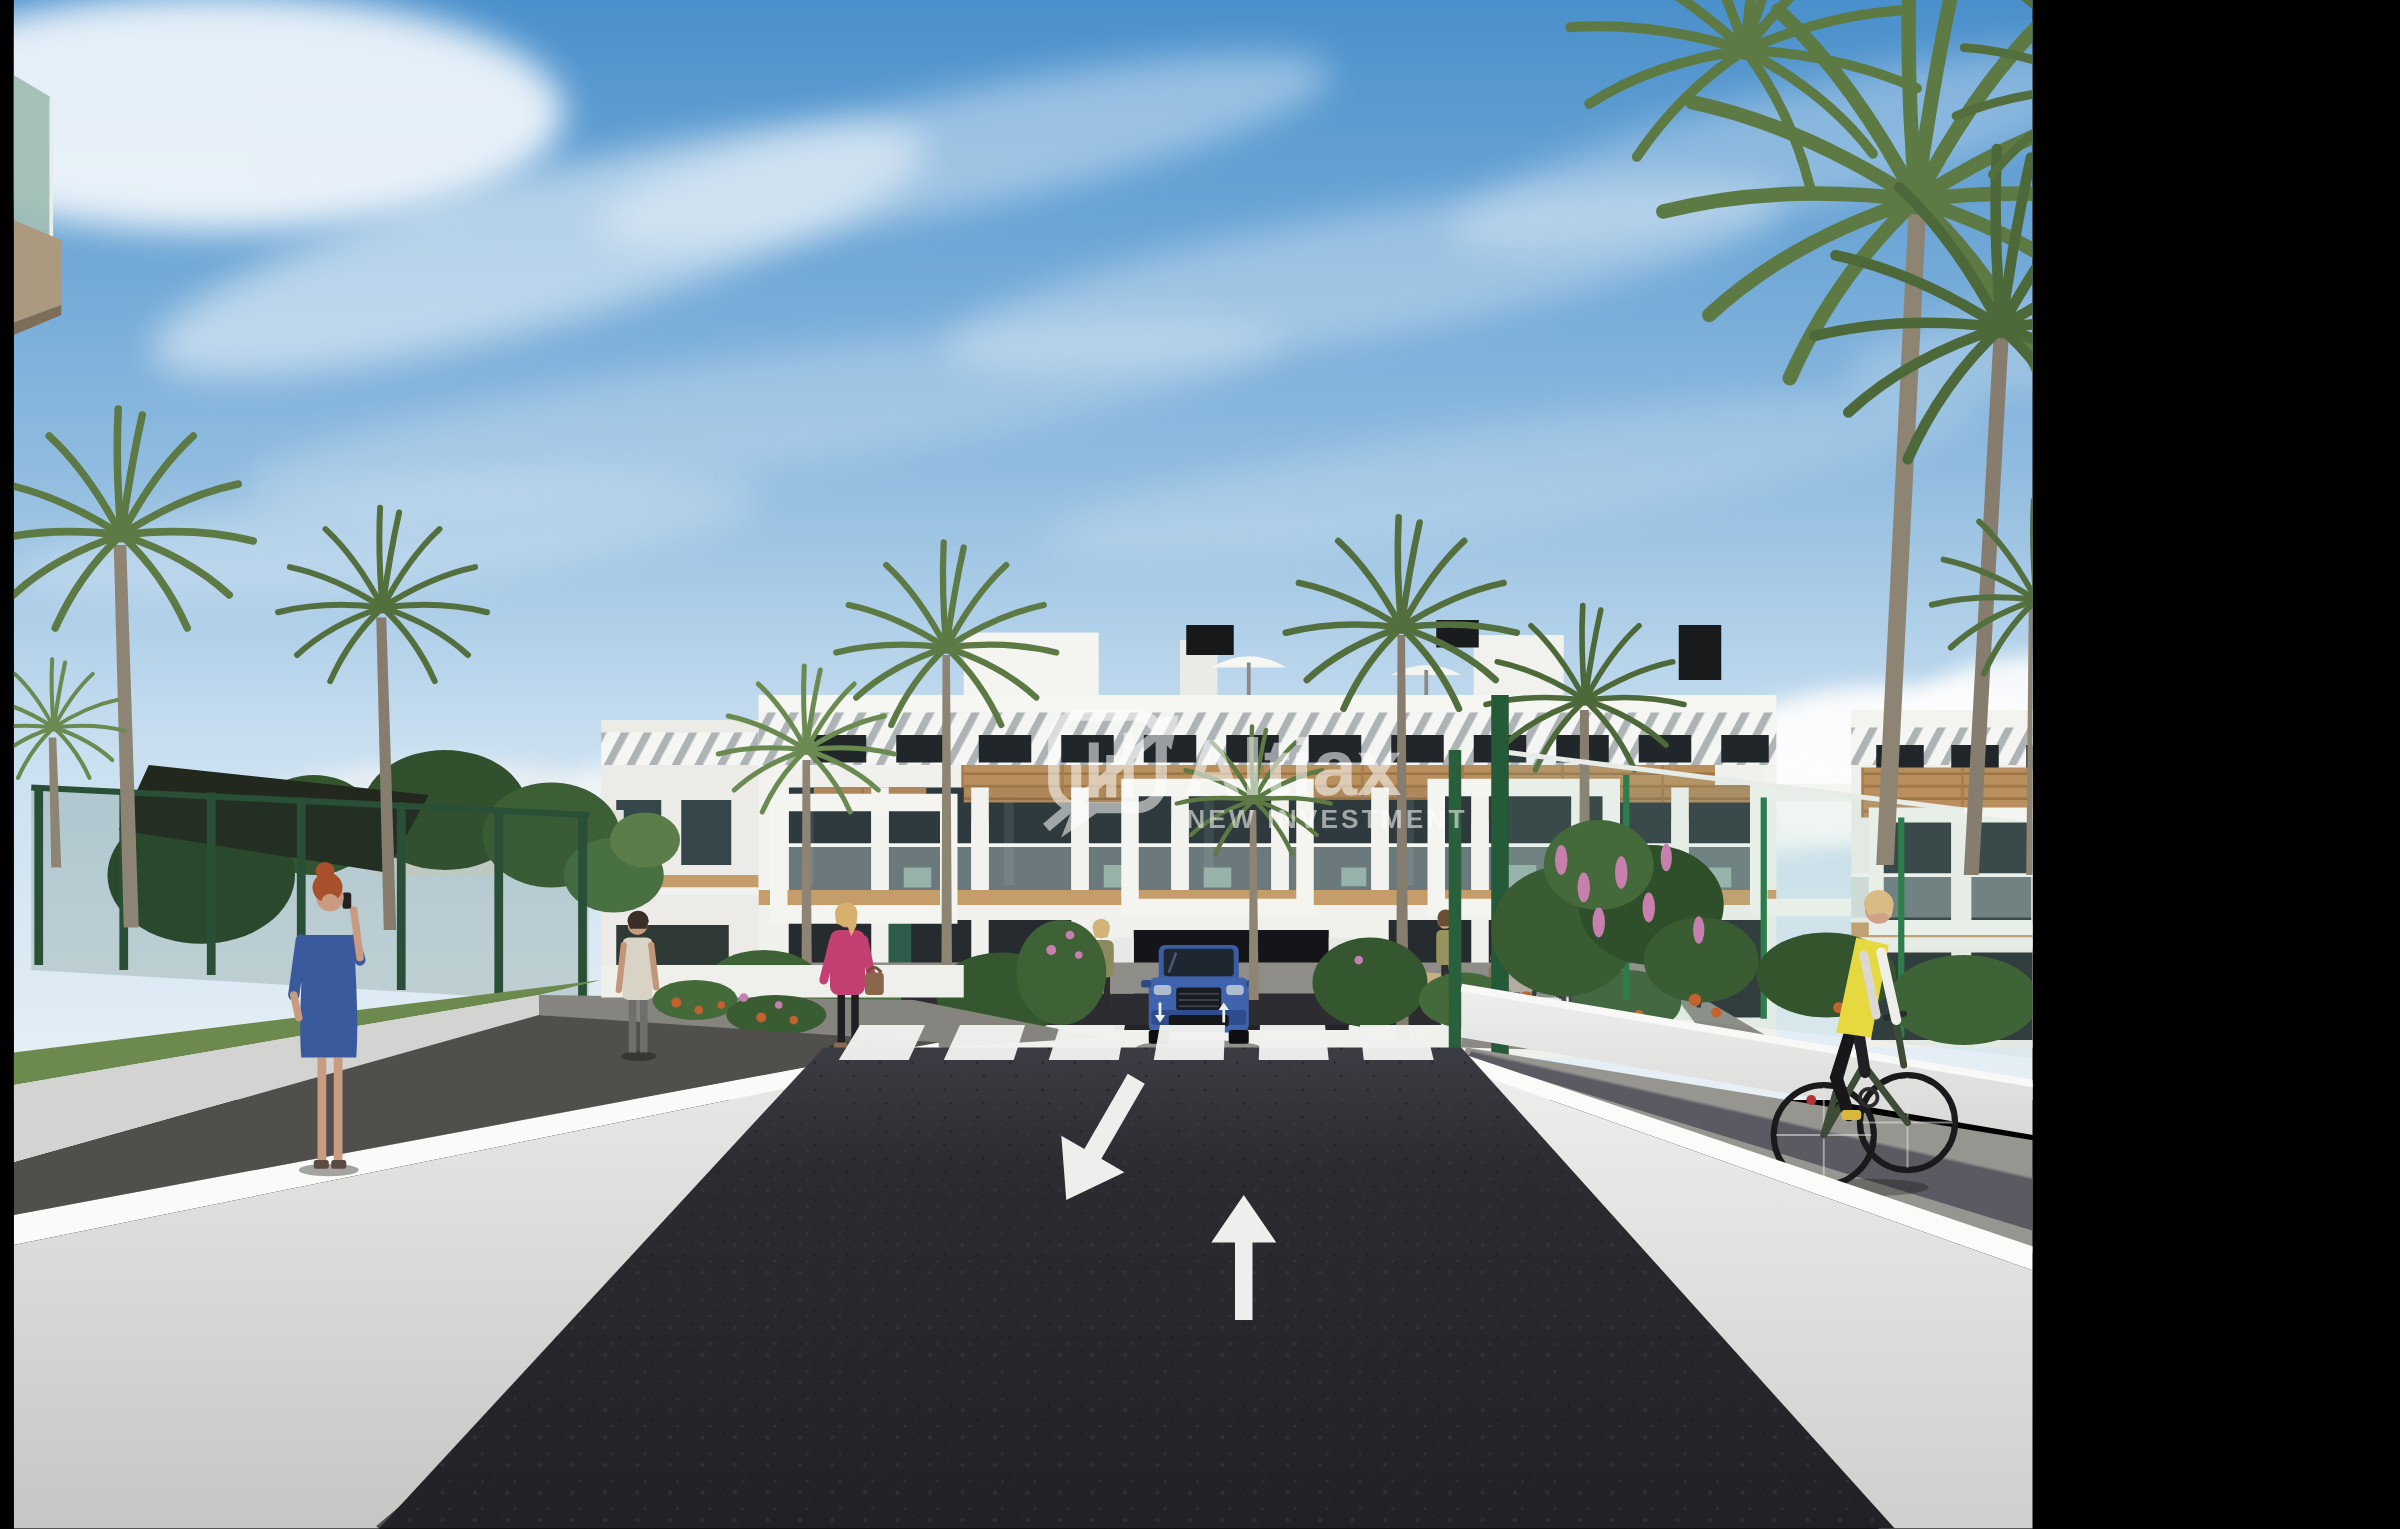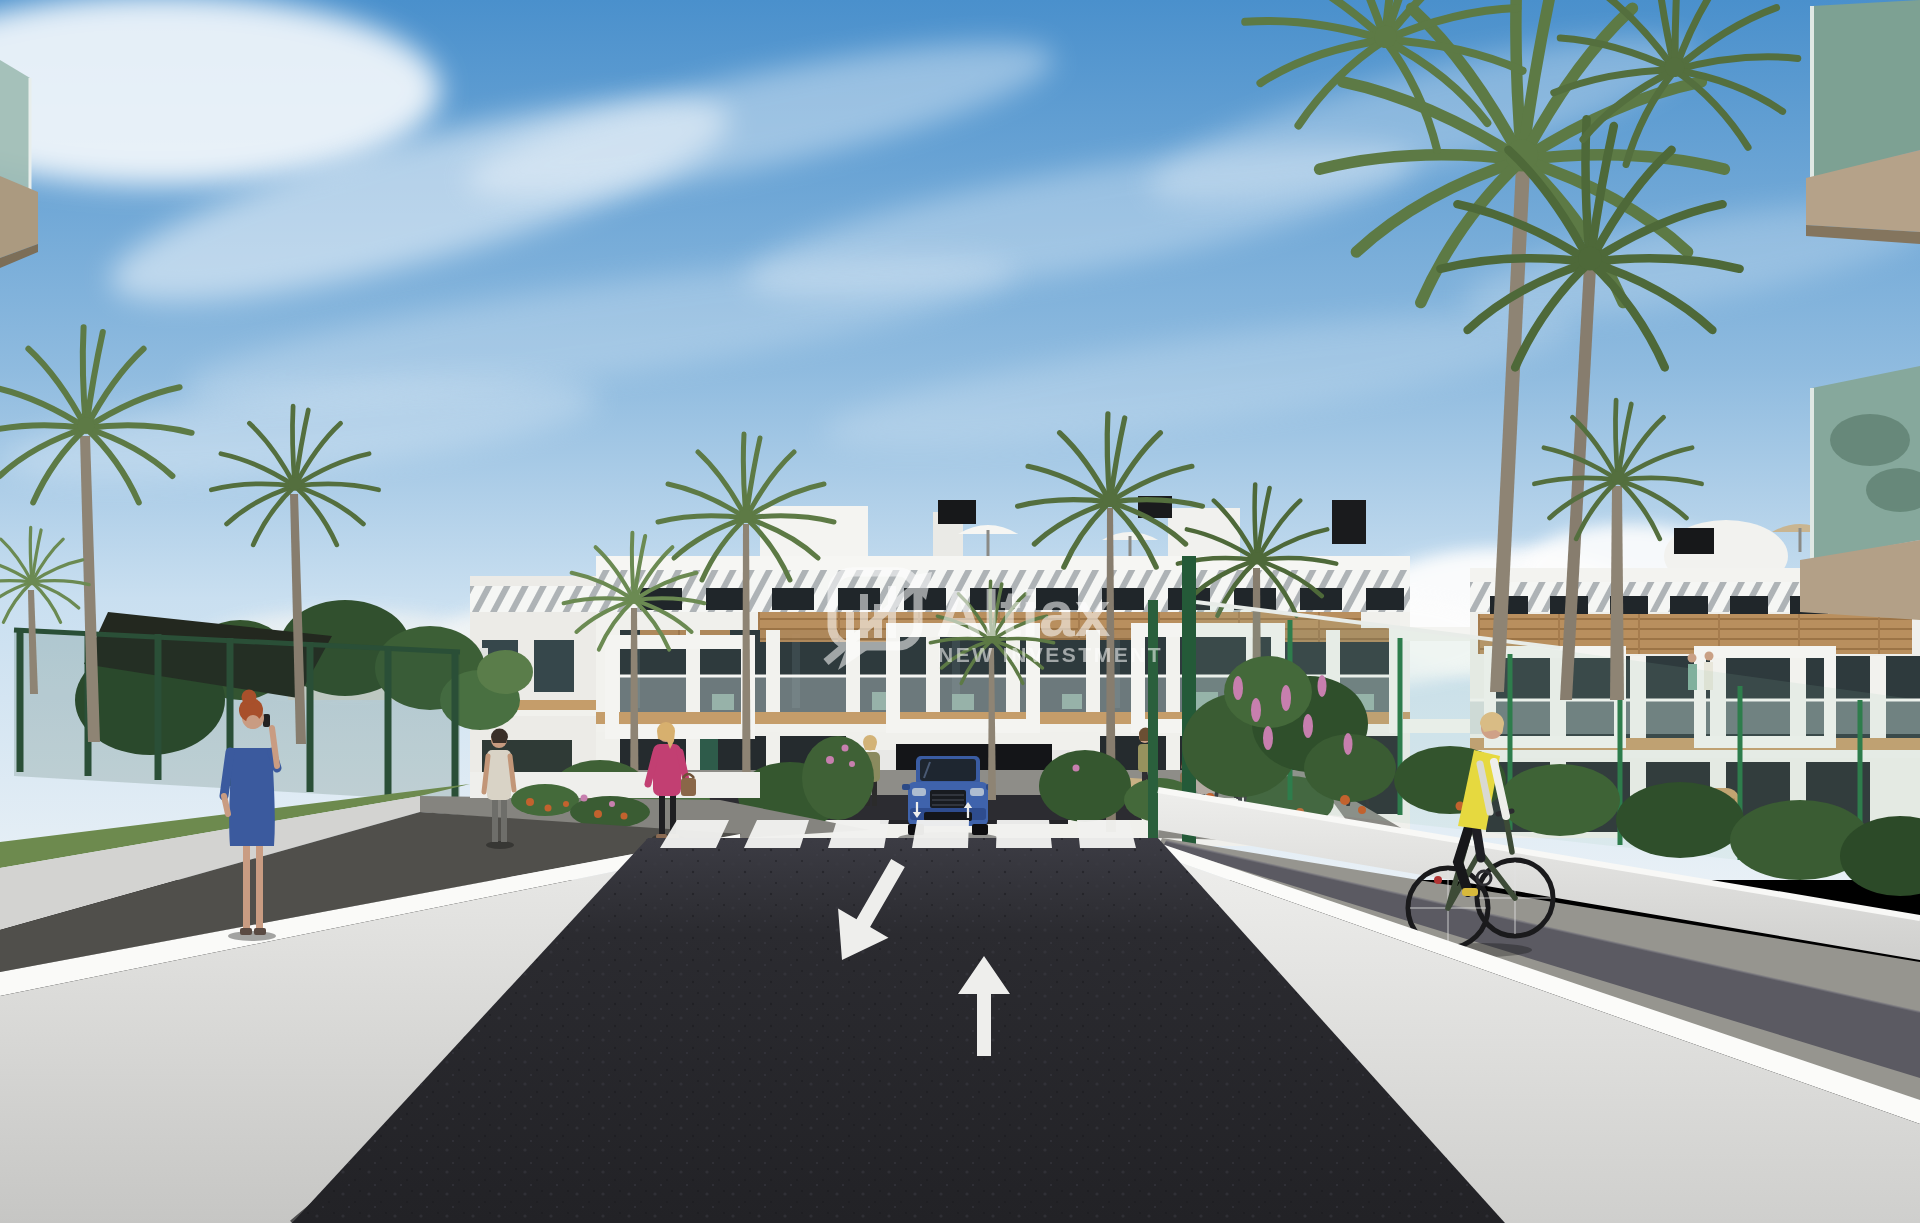--- a/index.html
+++ b/index.html
@@ -1,16 +1,16 @@
 <!DOCTYPE html>
 <html><head>
 <meta charset="utf-8">
 <style>
   html,body{margin:0;padding:0;background:#000;}
-  .stage{position:relative;width:1920px;height:1223px;overflow:hidden;font-family:"Liberation Sans",sans-serif;}
+  .stage{position:relative;width:1615px;height:1223px;overflow:hidden;font-family:"Liberation Sans",sans-serif;padding-left:11px;}
   svg{display:block;}
   .brand-text{font-family:"Liberation Sans",sans-serif;font-weight:bold;}
 </style>
 </head>
 <body>
 
 <div class="stage">
 <svg width="1920" height="1223" viewBox="0 0 1920 1223" xmlns="http://www.w3.org/2000/svg">
   <defs>
     <linearGradient id="sky" x1="0" y1="0" x2="0" y2="1">

